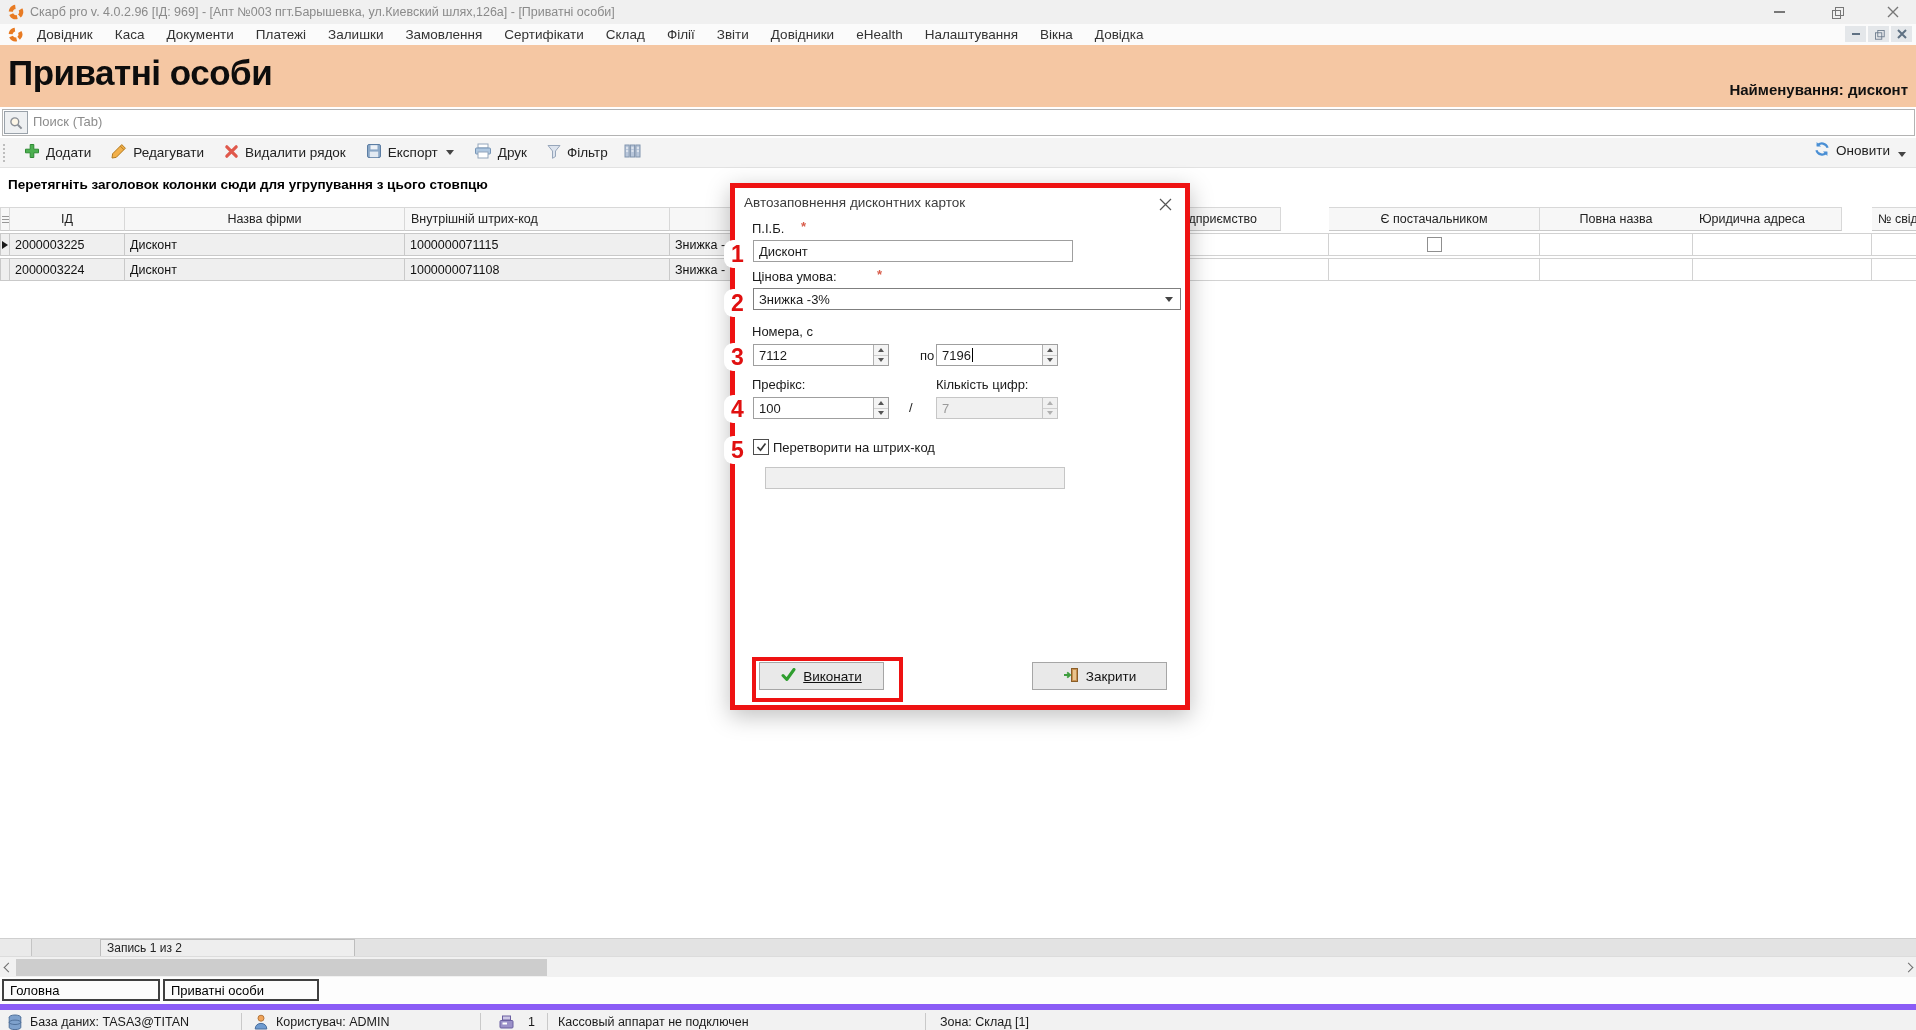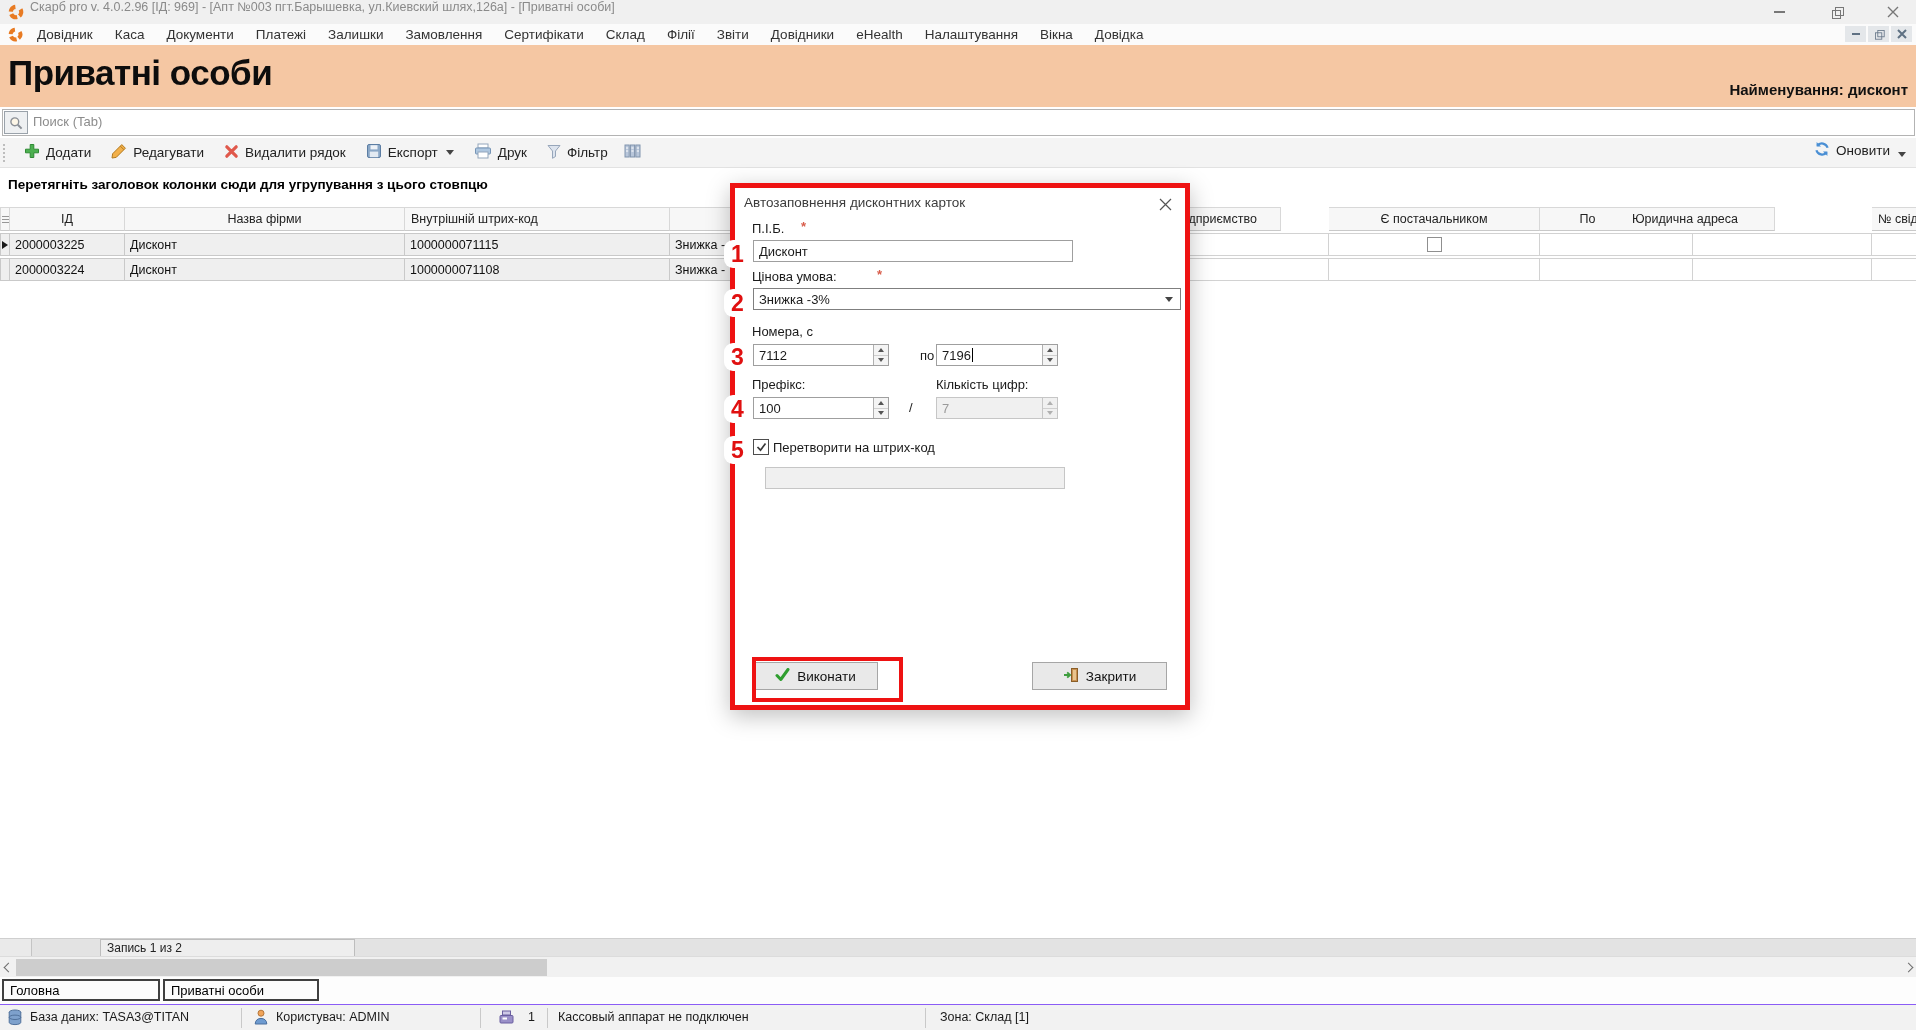--- a/index.html
+++ b/index.html
@@ -1,21 +1,21 @@
 <!DOCTYPE html>
 <html><head>
 <meta charset="utf-8">
 <style>
   html,body{margin:0;padding:0;background:#fff;}
   .screen{position:relative;width:1916px;height:1030px;background:#fff;overflow:hidden;
           font-family:"Liberation Sans",sans-serif;color:#1a1a1a;}
   .abs{position:absolute;box-sizing:border-box;}
 
   
-  .titlebar{left:0;top:0;width:1916px;height:24px;background:#f0f0f0;display:flex;align-items:flex-start;}
+  .titlebar{left:0;top:0;width:1916px;height:24px;background:#f0f0f0;display:flex;align-items:center;}
   .titletext{font-size:12.5px;color:#8a8a8a;margin-left:8px;white-space:nowrap;}
   .wctl{position:absolute;top:0;height:24px;width:34px;display:flex;align-items:center;justify-content:center;}
   .minbar{width:11px;height:2px;background:#777;}
   .restsq{position:relative;width:10px;height:10px;}
   .restsq i{position:absolute;border:1.4px solid #777;width:7px;height:7px;display:block;}
   .restsq i.b{left:0;top:3px;background:#f0f0f0;}
   .restsq i.f{left:3px;top:0;}
 
   
   .menubar{left:0;top:24px;width:1916px;height:21px;background:#fbfbfb;display:flex;align-items:center;}
@@ -94,21 +94,21 @@
   .recpanel{position:absolute;left:100px;top:0;width:255px;height:18px;background:#eeeeee;border:1px solid #bdbdbd;
             font-size:12px;display:flex;align-items:center;padding-left:6px;color:#222;box-sizing:border-box;}
   .hscroll{left:0;top:956px;width:1916px;height:21px;background:#f1f1f1;border-top:1px solid #dcdcdc;}
   .scrollthumb{position:absolute;left:16px;top:2px;width:531px;height:17px;background:#cdcdcd;}
   .scrollbtn{position:absolute;top:0;width:16px;height:21px;display:flex;align-items:center;justify-content:center;}
   .chevl{width:6px;height:6px;border-left:1.6px solid #6d6d6d;border-bottom:1.6px solid #6d6d6d;transform:rotate(45deg);}
   .chevr{width:6px;height:6px;border-right:1.6px solid #6d6d6d;border-bottom:1.6px solid #6d6d6d;transform:rotate(-45deg);}
   .tabsrow{left:0;top:977px;width:1916px;height:27px;background:#fdfdfd;}
   .tab{position:absolute;top:2px;height:22px;border:2px solid #3f3f3f;background:#fcfcfc;font-size:13px;
        display:flex;align-items:center;padding-left:6px;box-sizing:border-box;color:#000;}
-  .statusbar{left:0;top:1004px;width:1916px;height:26px;background:#f2f2f2;border-top:1px solid #8b5cf6;}
+  .statusbar{left:0;top:1004px;width:1916px;height:26px;background:#f2f2f2;border-top:6px solid #8b5cf6;}
   .sbtext{position:absolute;top:5px;font-size:12.5px;color:#1a1a1a;white-space:nowrap;}
   .sbsep{position:absolute;top:3px;width:1px;height:20px;background:#c9c9c9;}
   .sbicon{position:absolute;top:4px;}
 </style>
 </head>
 <body>
 
 <div class="screen">
 
   <div class="abs titlebar">
@@ -274,21 +274,21 @@
           <i></i>
         </span>
     </div>
     <div class="hcell" style="left:10px;width:115px;">ІД</div>
     <div class="hcell" style="left:125px;width:280px;">Назва фірми</div>
     <div class="hcell left" style="left:405px;width:265px;">Внутрішній штрих-код</div>
     <div class="hcell" style="left:670px;width:520px;"></div>
     <div class="hcell left" style="left:1142px;width:139px;">овне підприємство</div>
     <div class="hcell" style="left:1329px;width:211px;">Є постачальником</div>
     <div class="hcell" style="left:1540px;width:153px;">Повна назва</div>
-    <div class="hcell" style="left:1596px;width:179px;text-align:right;">Юридична адреса</div>
+    <div class="hcell" style="left:1663px;width:179px;text-align:right;">Юридична адреса</div>
     <div class="hcell left" style="left:1872px;width:44px;border-right:none;">№ свід</div>
   </div>
 
   <div class="grow" style="top:233px;">
     <div class="rcell first" style="left:0;width:10px;">
         <span class="rowarrow"></span>
       </div>
     <div class="rcell" style="left:10px;width:115px;">2000003225</div>
     <div class="rcell" style="left:125px;width:280px;">Дисконт</div>
     <div class="rcell" style="left:405px;width:265px;">1000000071115</div>
@@ -390,21 +390,21 @@
     <div class="dcheck" style="left:18px;top:251px;">
       <svg width="11" height="10">
           <path d="M1.5 5l3 3.2L9.5 1.5" fill="none" stroke="#3a3a3a" stroke-width="1.7"></path>
         </svg>
     </div>
     <div class="dlabel" style="left:38px;top:252px;">Перетворити на штрих-код</div>
 
     <div class="field disabled" style="left:30px;top:279px;width:300px;"></div>
 
     <div class="execbox"></div>
-    <div class="dlgbtn" style="left:18px;top:474px;width:123px;">
+    <div class="dlgbtn" style="left:24px;top:474px;width:123px;text-decoration:underline;">
       <span><svg width="15" height="13">
             <path d="M2 7.5l3.8 4L13 1.5" fill="none" stroke="#2f9e2f" stroke-width="3" stroke-linecap="round" stroke-linejoin="round"></path>
           </svg></span>
       <span>Виконати</span>
     </div>
     <div class="dlgbtn" style="left:297px;top:474px;width:133px;">
       <span><svg width="16" height="16" viewBox="0 0 16 16">
             <rect x="8.5" y="1.5" width="6" height="13" fill="#c89050" stroke="#8a5e28"></rect>
             <rect x="10" y="3" width="3" height="10" fill="#e8c48e"></rect>
             <path d="M1 8h5.2M4.2 5.4L7 8l-2.8 2.6" stroke="#3f9e3f" stroke-width="1.9" fill="none"></path>

